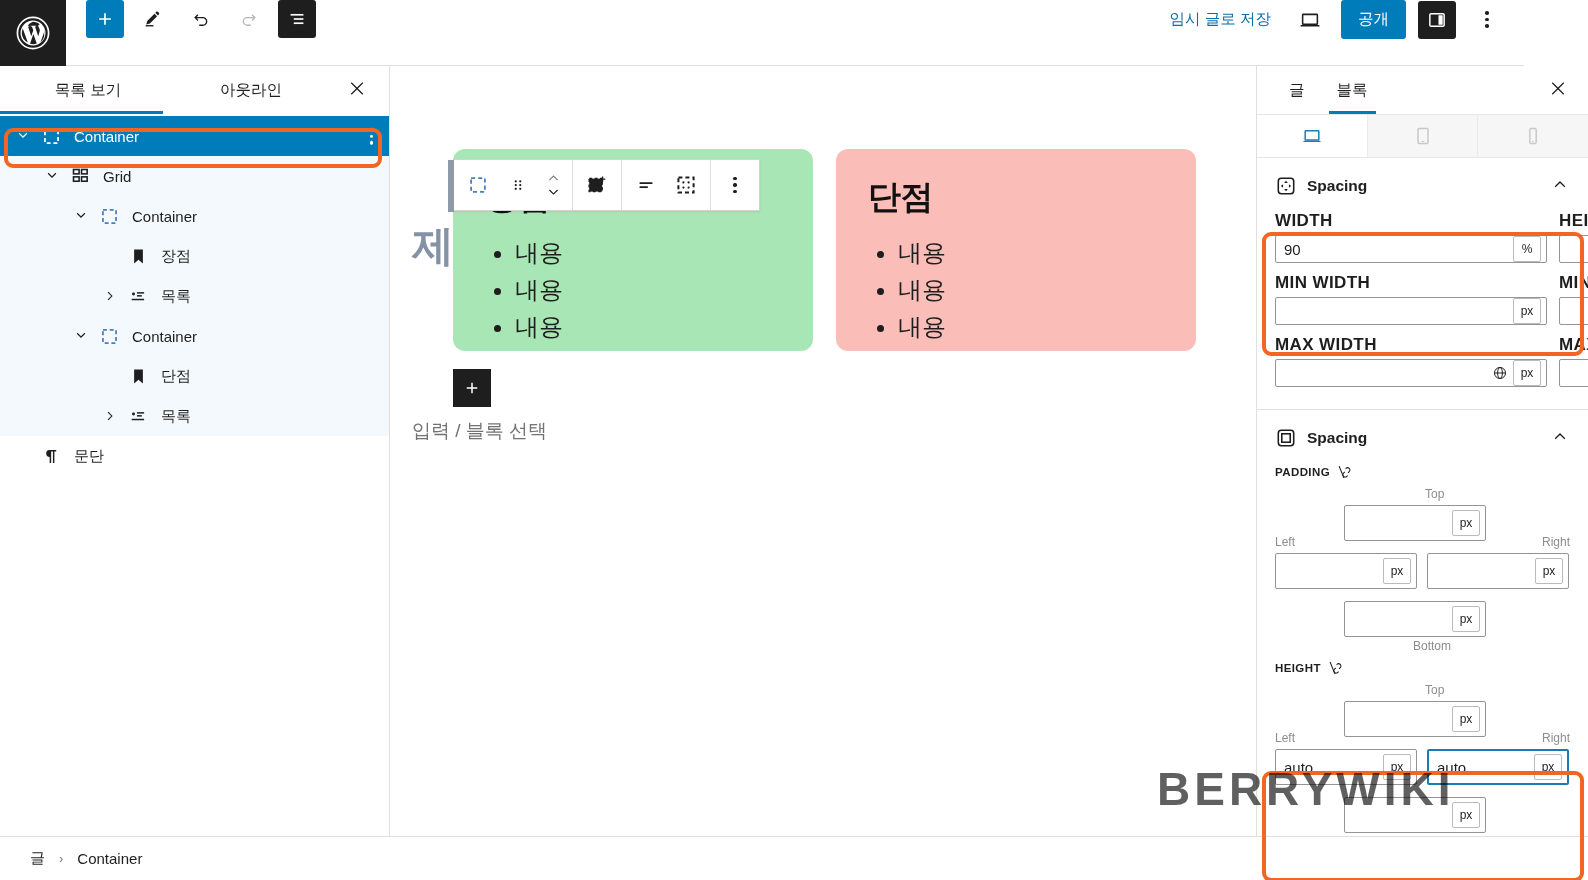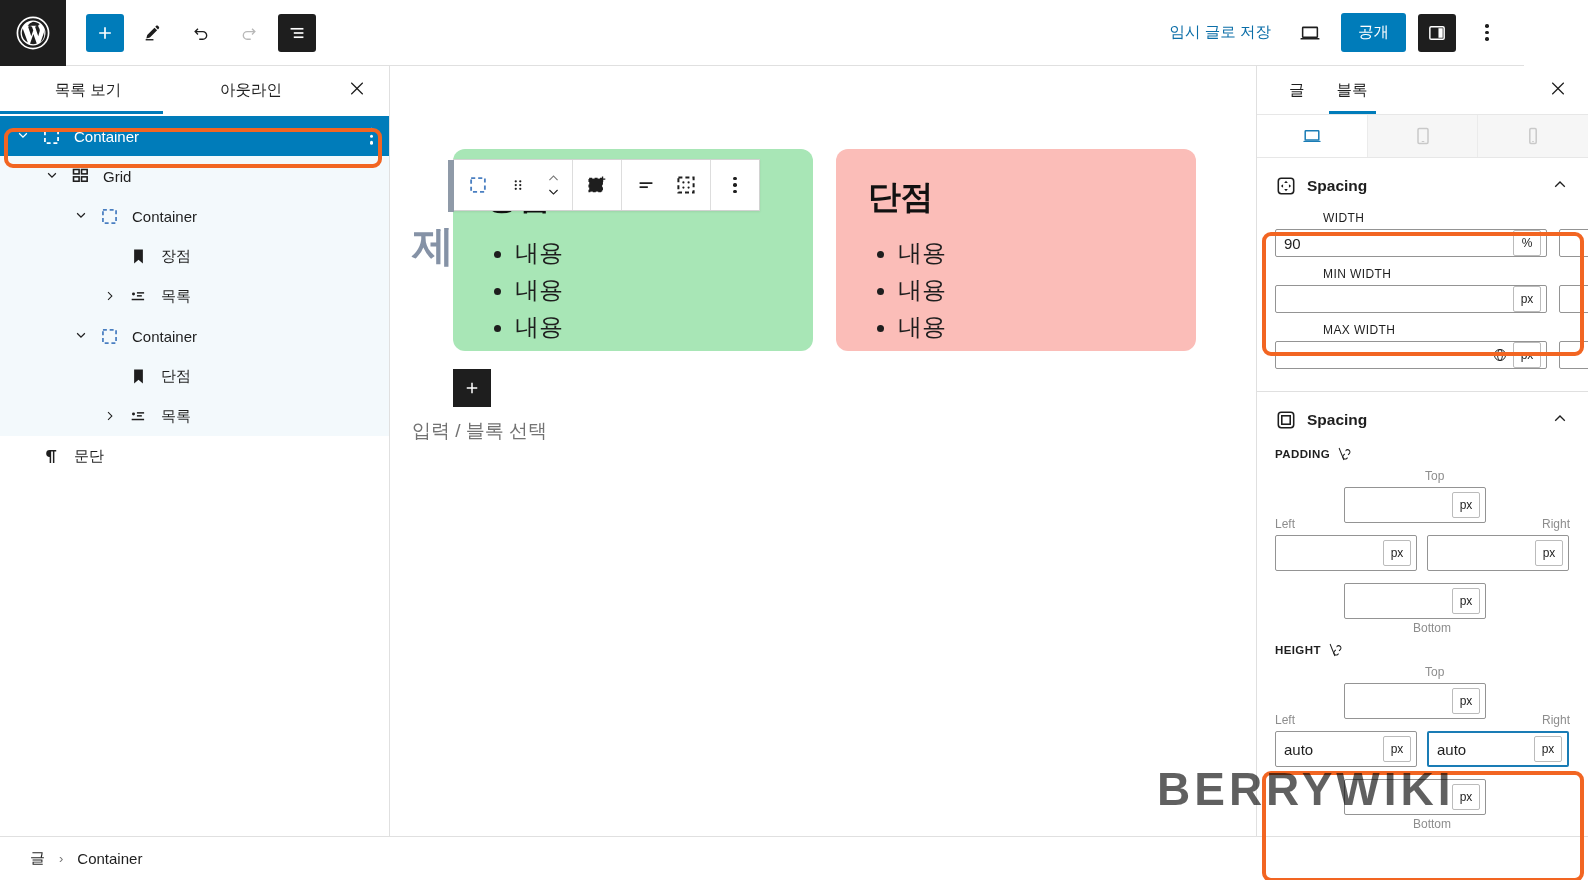--- a/index.html
+++ b/index.html
@@ -7,21 +7,21 @@
     width: 1588px; height: 880px;
     font-family: "Liberation Sans", "DejaVu Sans", sans-serif;
     background: #fff; overflow: hidden;
   }
   #app { position: relative; width: 1588px; height: 880px; }
 
   
   .topbar {
     position: absolute; top: 0; left: 0; width: 1524px; height: 66px;
     background: #fff; border-bottom: 1px solid #e0e0e0;
-    display: flex; align-items: center;
+    display: flex; align-items: flex-start;
   }
   .wp-logo {
     width: 66px; height: 66px; background: #1e1e1e;
     display: flex; align-items: center; justify-content: center; flex: 0 0 66px;
   }
   .tb-left { display: flex; align-items: center; gap: 10px; padding-left: 20px; }
   .tb-btn {
     width: 38px; height: 38px; border-radius: 3px;
     display: flex; align-items: center; justify-content: center;
     background: transparent; border: none; cursor: pointer;
@@ -150,21 +150,21 @@
     background: #f6f6f6; border: none; cursor: pointer; border-right: 1px solid #ebebeb;
   }
   .dev-tab.active { background: #fff; }
   .dev-tab:last-child { border-right: none; }
 
   .panel-sec { padding: 16px 18px 4px 18px; }
   .sec-head { display: flex; align-items: center; gap: 10px; margin-bottom: 14px; }
   .sec-title { font-size: 15.5px; font-weight: 700; color: #1e1e1e; }
   .sec-chevron { margin-left: auto; cursor: pointer; }
   .field-grid { display: grid; grid-template-columns: 1fr 1fr; gap: 10px 12px; }
-  .fld-label { font-size: 12px; font-weight: 400; letter-spacing: .4px; color: #1e1e1e; margin-bottom: 4px; margin-left: 48px; }
+  .fld-label { font-size: 17px; font-weight: 700; letter-spacing: .4px; color: #1e1e1e; margin-bottom: 4px; }
   .inp {
     position: relative; height: 28px; border: 1px solid #949494; border-radius: 2px;
     display: flex; align-items: center; background: #fff;
   }
   .inp.focused { border: 2px solid #1a7cb5; }
   .inp input {
     flex: 1; border: none; outline: none; background: transparent; height: 100%;
     padding: 0 8px; font-size: 15px; color: #1e1e1e; font-family: inherit; min-width: 0;
   }
   .unit {

